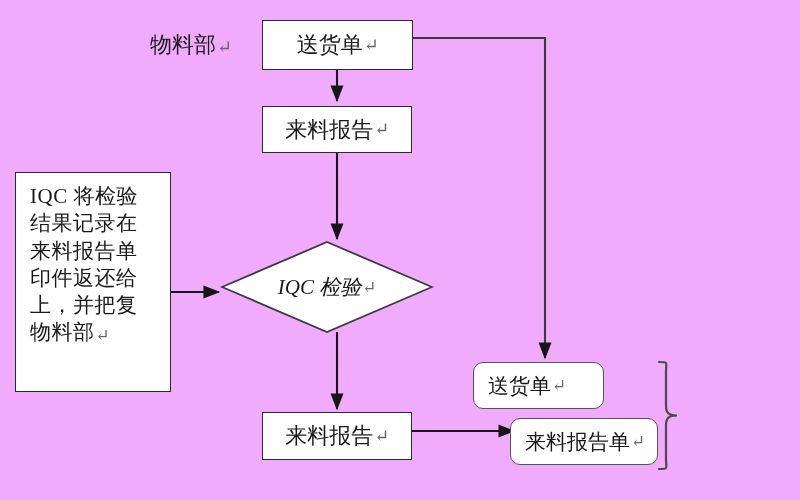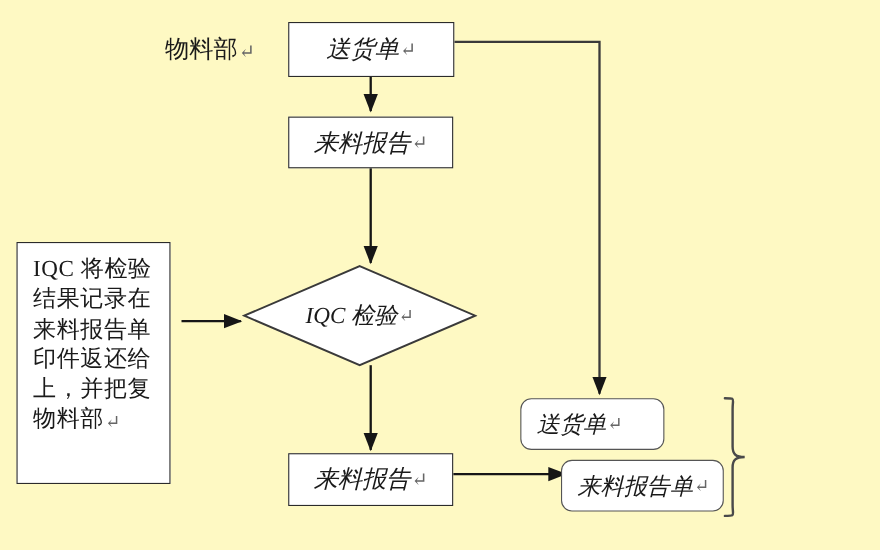--- a/index.html
+++ b/index.html
@@ -4,36 +4,35 @@
 <style>
   html, body {
     margin: 0;
     padding: 0;
     background: #ffffff;
   }
   #canvas {
     position: relative;
     width: 800px;
     height: 500px;
-    background: #fef9c3;
+    background: #f0abfc;
     font-family: "Liberation Serif", "DejaVu Serif", serif;
     overflow: hidden;
   }
   .node {
     position: absolute;
     box-sizing: border-box;
     border: 1.6px solid #2b2b2b;
     background: #ffffff;
     display: flex;
     align-items: center;
     justify-content: center;
     color: #1a1a1a;
     text-align: center;
     z-index: 3;
-    font-style: italic;
   }
   .node.rounded {
     border-radius: 10px;
     border-width: 1.4px;
     border-color: #555555;
   }
   .label {
     position: absolute;
     color: #1a1a1a;
     white-space: nowrap;
@@ -142,21 +141,21 @@
   <div class="diamond-wrap" style="left:220px; top:240px; width:214px; height:94px;">
     <svg width="214" height="94" viewBox="0 0 214 94" xmlns="http://www.w3.org/2000/svg">
       <polygon points="107,2 212,47 107,92 2,47" fill="#ffffff" stroke="#3a3a3a" stroke-width="1.8"></polygon>
     </svg>
     <div class="diamond-text f21">
       <span>IQC 检验</span>
         <span class="ret">↵</span>
     </div>
   </div>
 
-  <div class="textbox f21" style="left:15px; top:172px; width:140px; height:220px;margin-top:48px;">
+  <div class="textbox f21" style="left:15px; top:172px; width:156px; height:220px;">
     <div>IQC 将检验</div>
     <div>结果记录在</div>
     <div>来料报告单</div>
     <div>印件返还给</div>
     <div>上，并把复</div>
     <div><span>物料部</span><span class="ret">↵</span></div>
   </div>
 
   <div class="node f22" style="left:262px; top:412px; width:150px; height:48px;">
     <span>来料报告</span>

